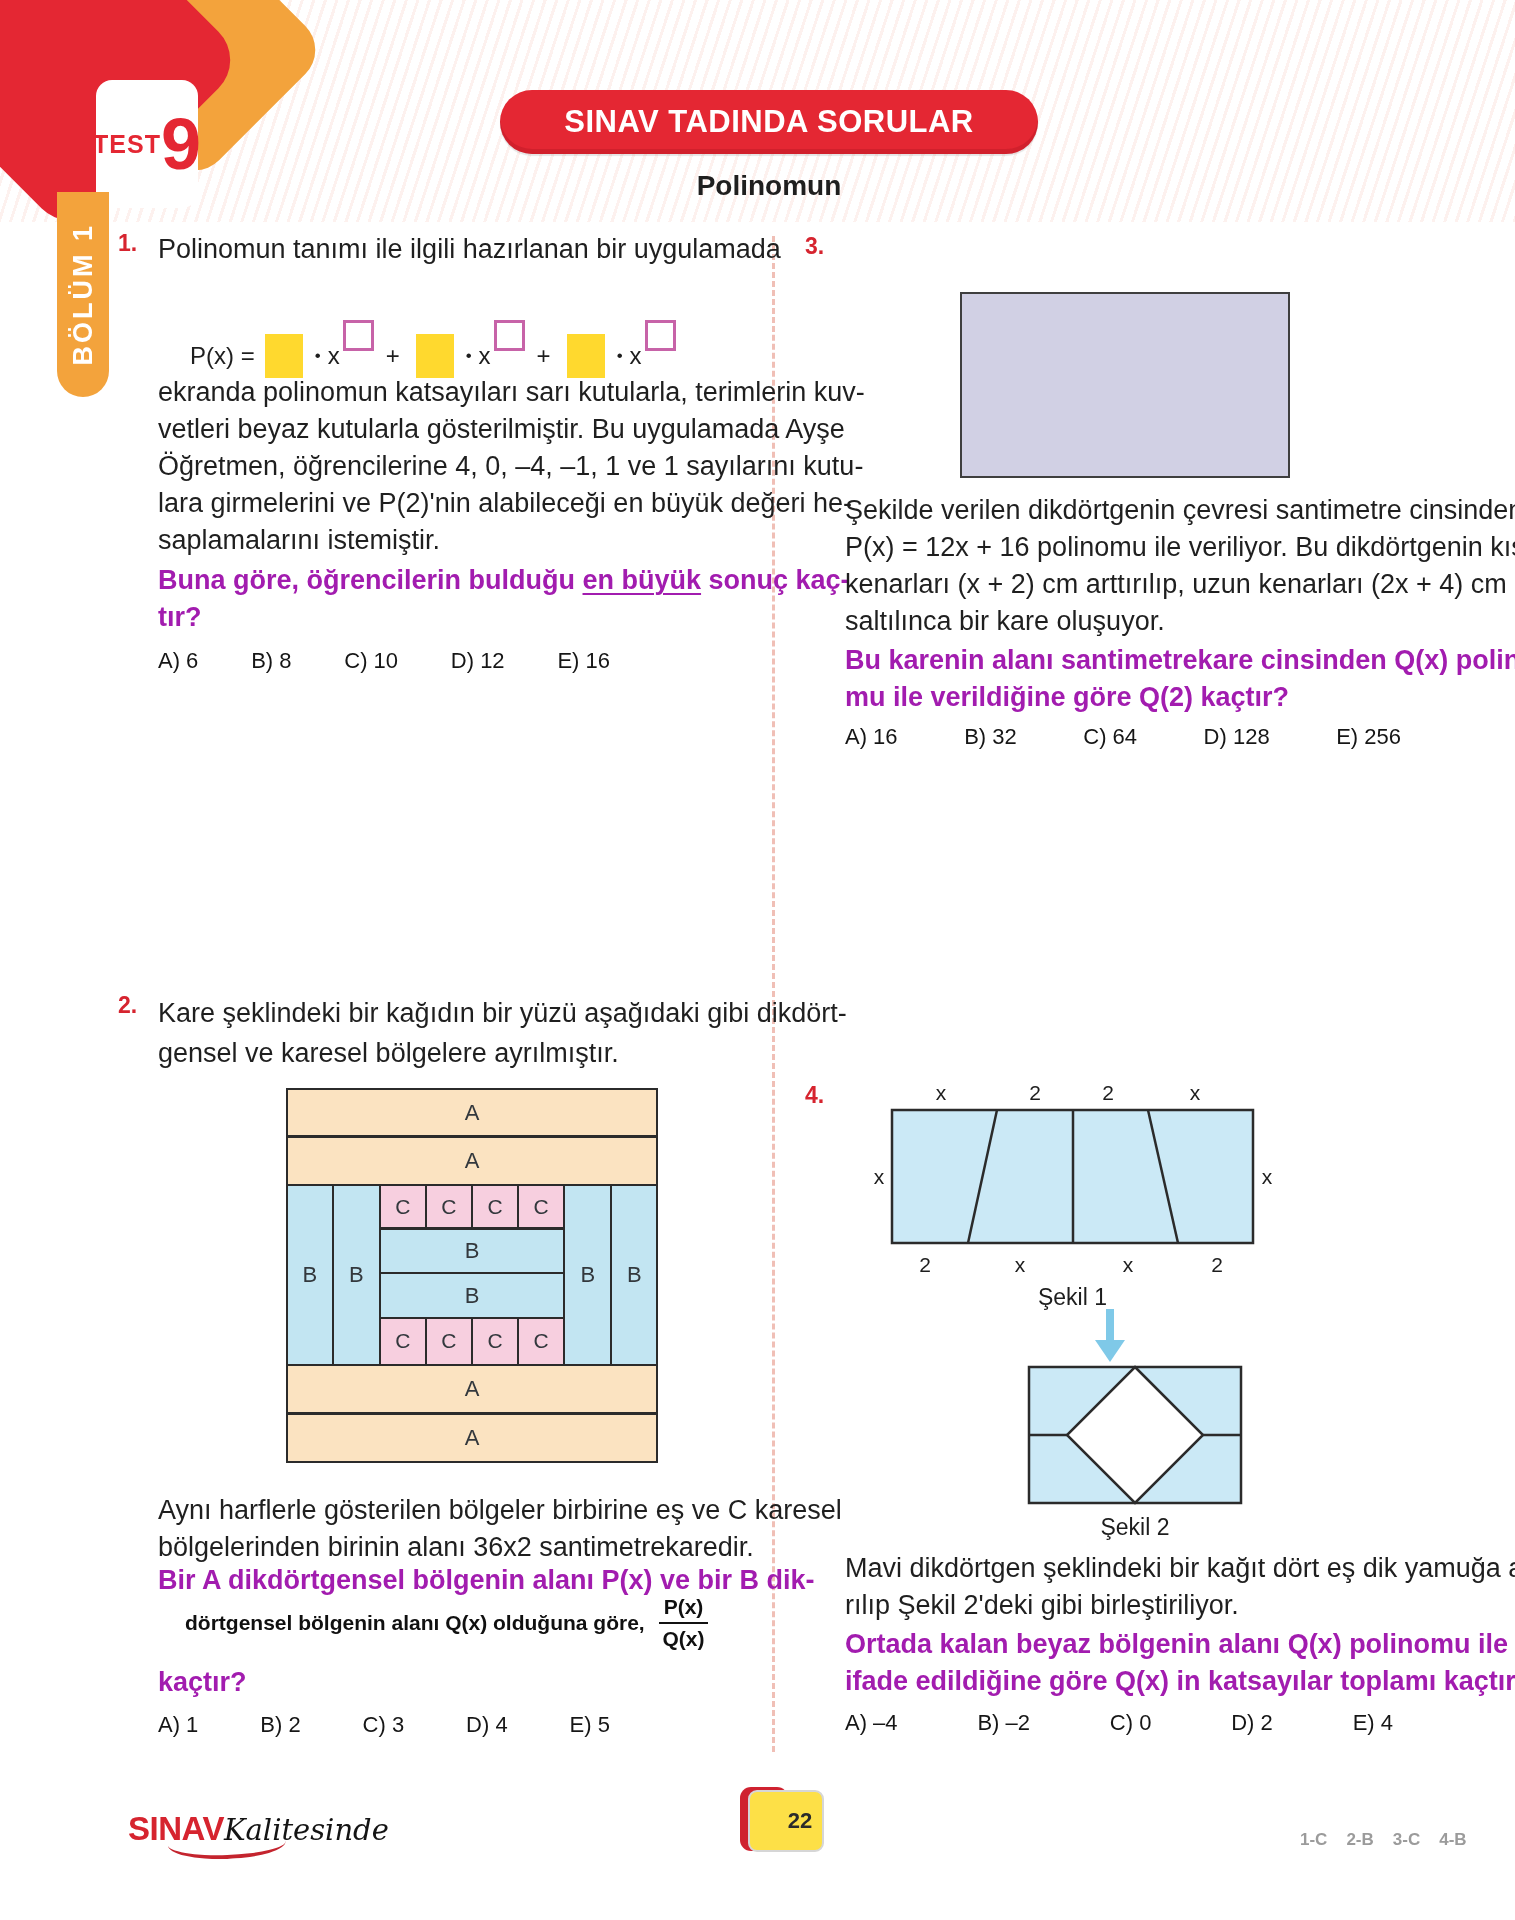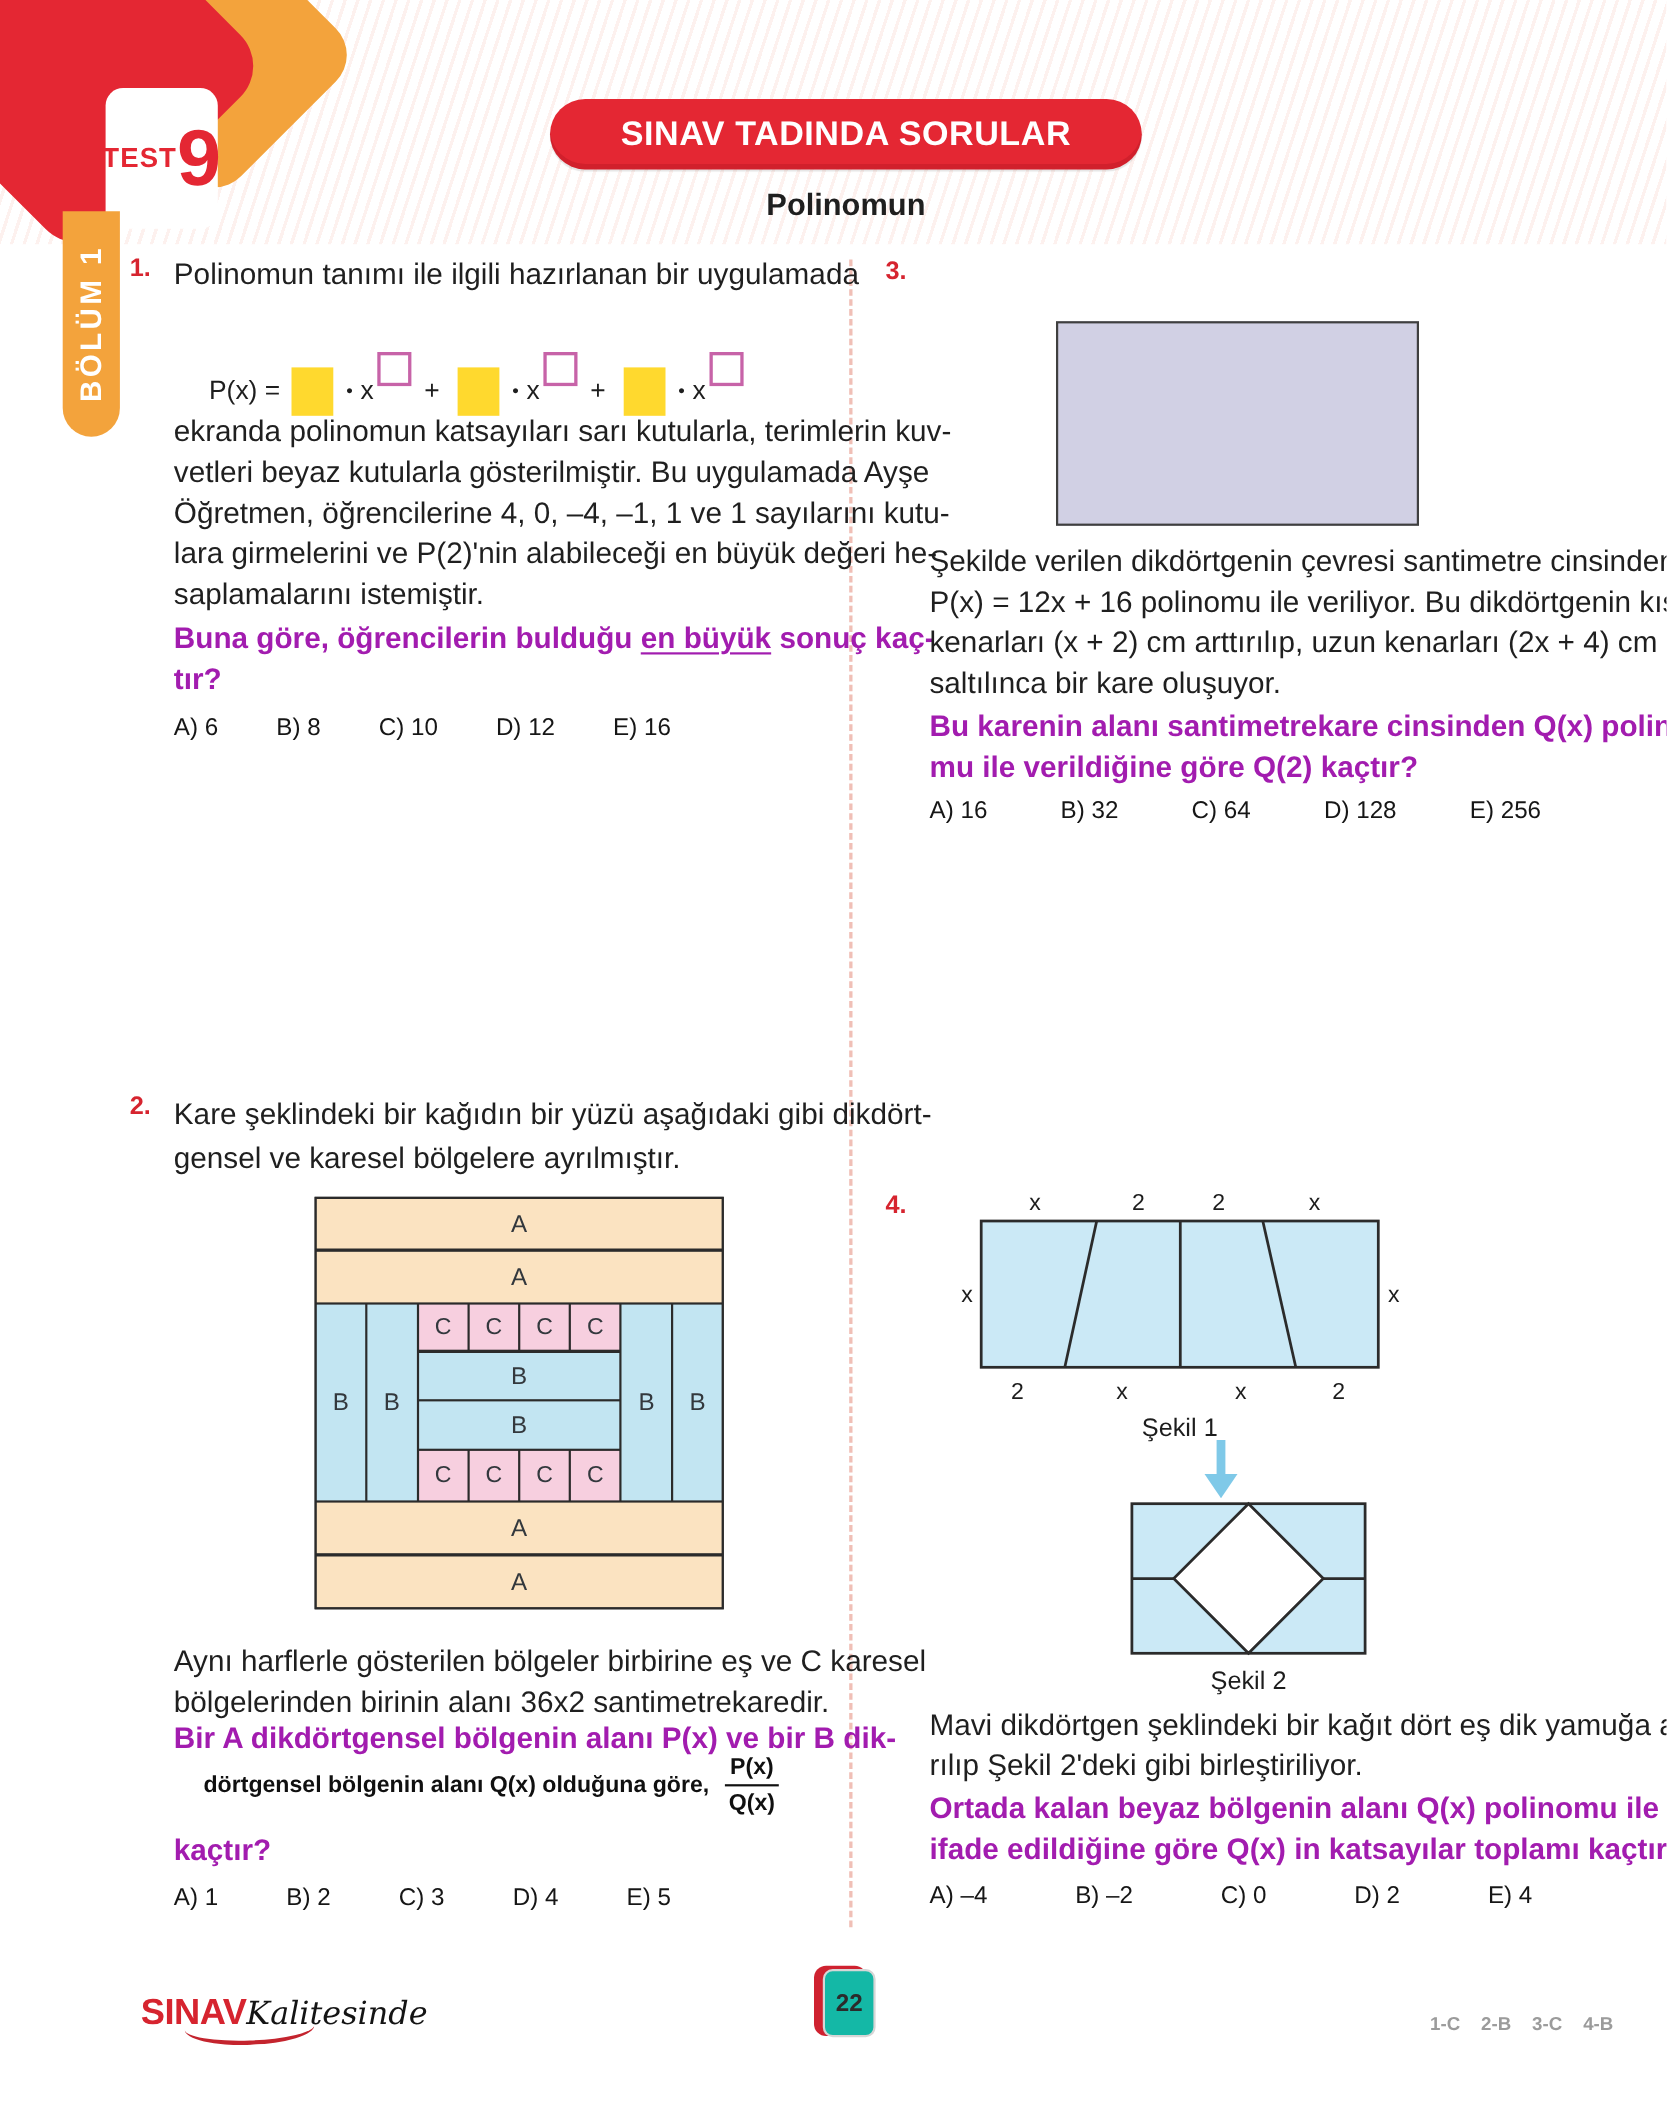--- a/index.html
+++ b/index.html
@@ -83,22 +83,22 @@
   svg text { font-family:"Liberation Sans","DejaVu Sans",sans-serif; font-size:21px; fill:#1d1d1d; }
 
   
   .logo { left:128px; top:1810px; width:260px; height:60px; }
   .logo-sinav { font-weight:900; font-size:33px; color:#d6242f; letter-spacing:-.5px; }
   .logo-kalite { font-family:"DejaVu Serif",serif; font-style:italic; font-size:29px; color:#141414; }
   .logo-swoosh { position:absolute; left:40px; top:30px; width:118px; height:15px;
     border-bottom:4px solid #c4242e; border-radius:0 0 60% 60% / 0 0 100% 100%; transform:rotate(-2deg); }
   .page-badge { left:740px; top:1786px; width:58px; height:68px; }
   .badge-red { position:absolute; left:0; top:1px; width:48px; height:64px; background:#cf2230; border-radius:11px; }
-  .badge-white { position:absolute; left:8px; top:4px; width:44px; height:58px; background:#14b8a6; border:2px solid #d6d6d6;
-    border-radius:9px; display:flex; align-items:center; justify-content:center; font-weight:700; font-size:22px; color:#2b2b2b; }
+  .badge-white { position:absolute; left:8px; top:4px; width:44px; height:58px; background:#fde047; border:2px solid #d6d6d6;
+    border-radius:9px; display:flex; align-items:center; justify-content:center; font-weight:700; font-size:22px; color:#2b2b2b;padding-left:28px; }
   .answers { left:1300px; top:1830px; display:flex; gap:19px; font-size:17px; color:#9b9b9b; font-weight:600; }
 </style>
 </head>
 <body>
 
 <div class="abs header-stripes"></div>
 
 <div>
   <div class="diamond orange"></div>
   <div class="diamond red"></div>

